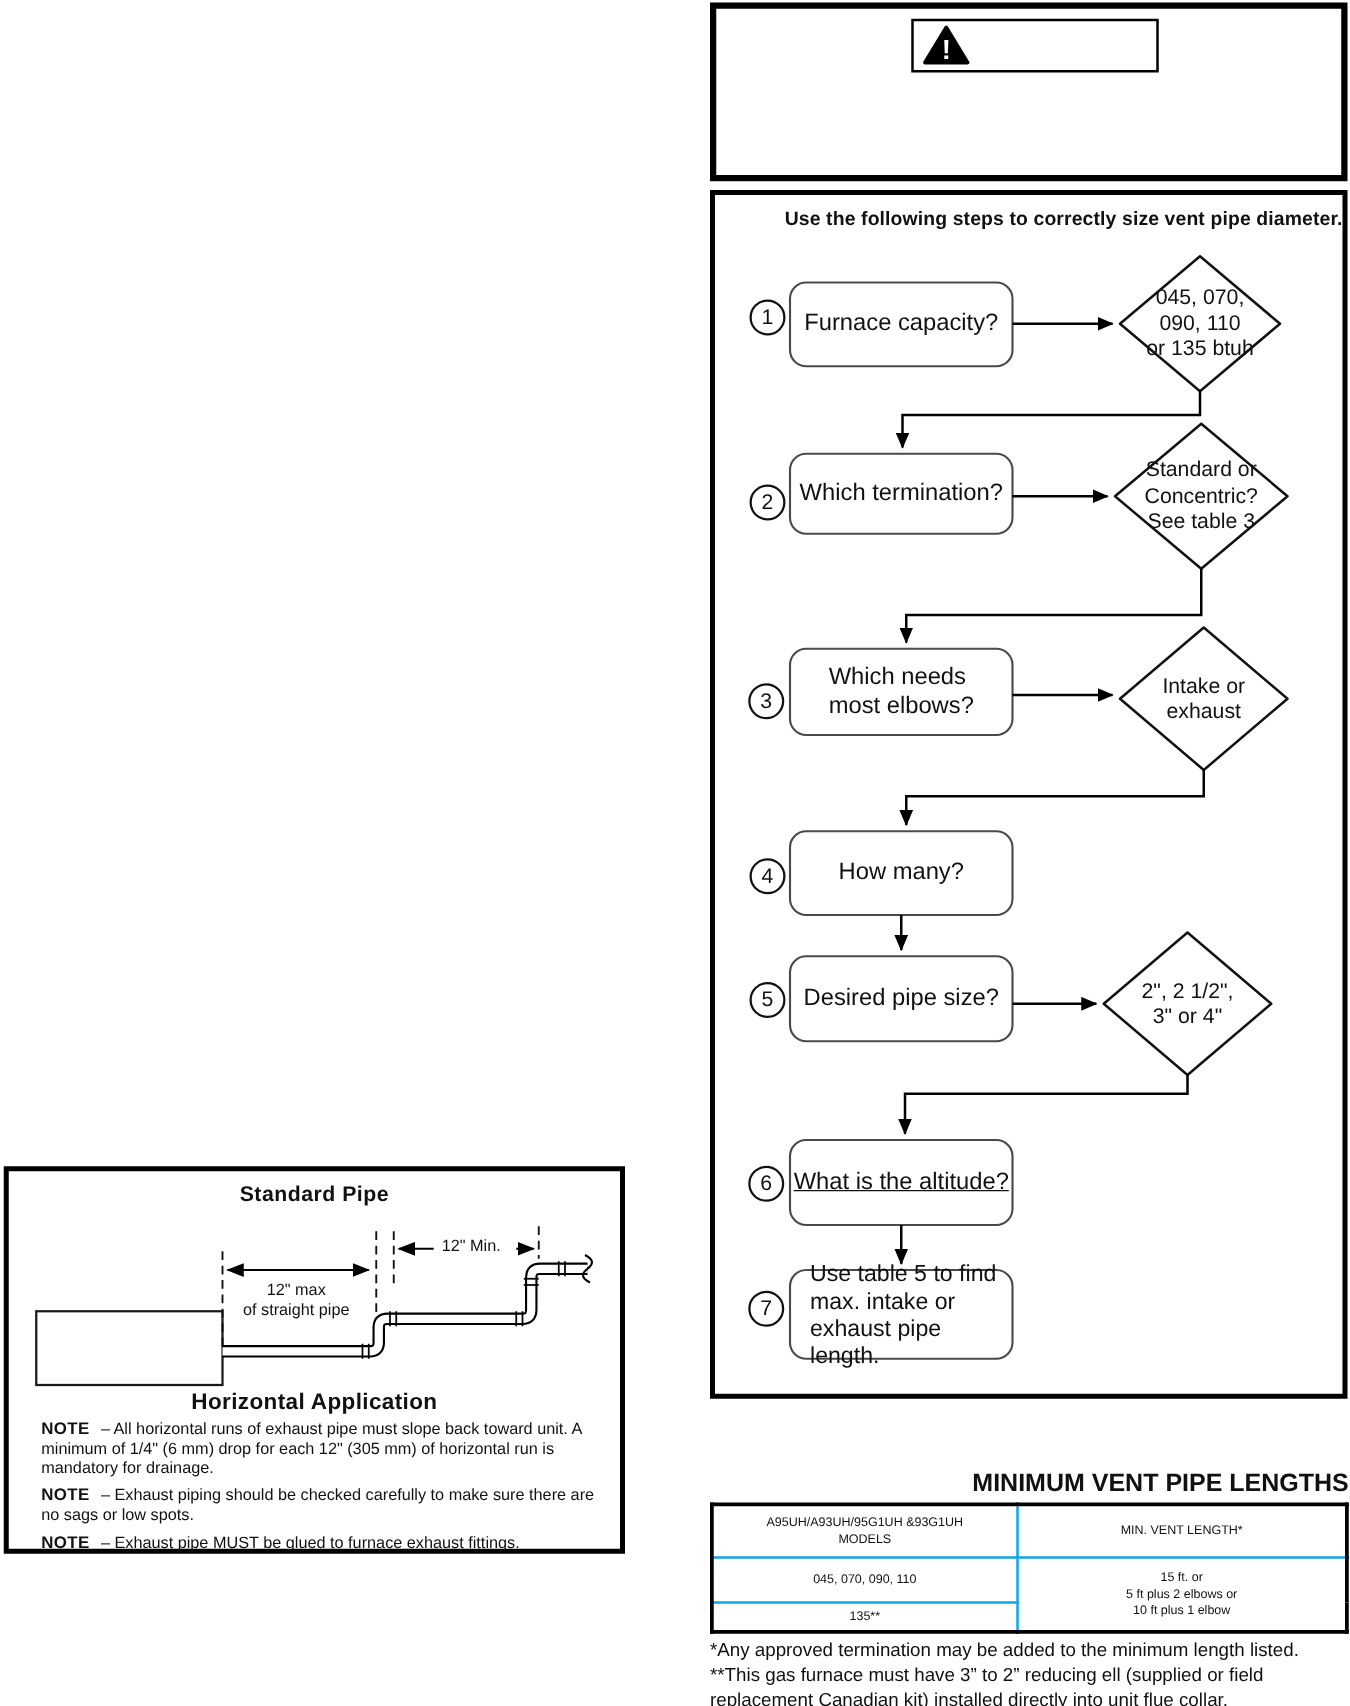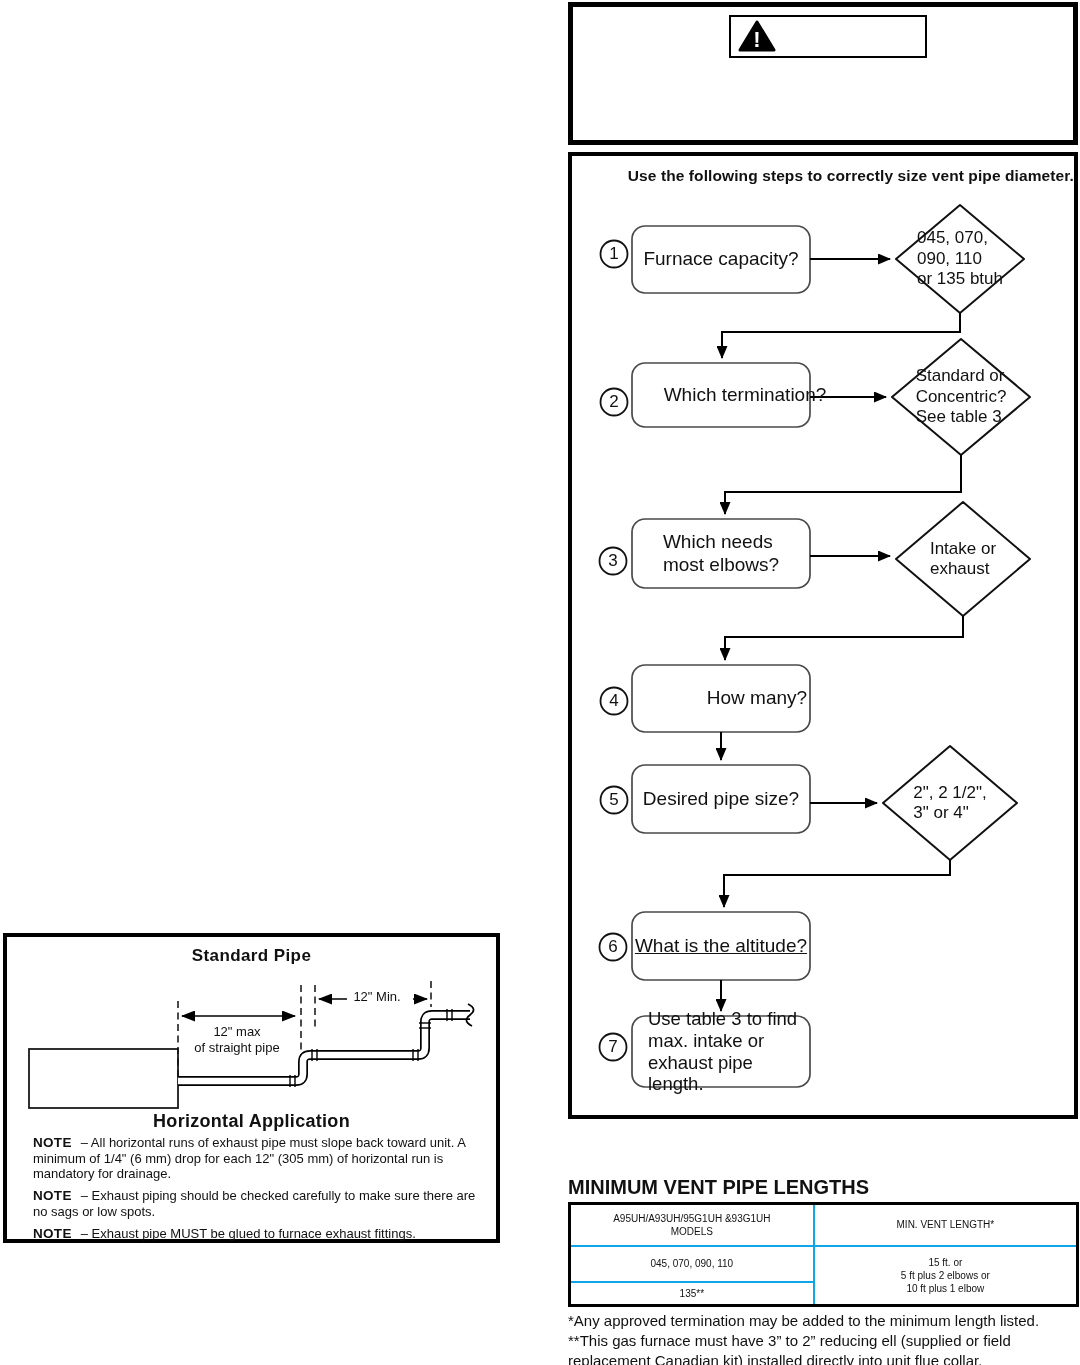--- a/index.html
+++ b/index.html
@@ -15,37 +15,37 @@
   
   .flow-panel{left:568px;top:152px;width:510px;height:967px;border:4px solid #000;}
   .flow-svg{position:absolute;left:0;top:0;}
   .flow-title{position:absolute;top:11px;left:0;width:100%;text-align:right;
               font-weight:bold;font-size:15.5px;letter-spacing:0.1px;}
   .flow-label{position:absolute;display:flex;align-items:center;justify-content:center;
               font-size:19px;line-height:1.18;white-space:pre-line;text-align:center;}
   .flow-label.left{text-align:left;}
   .flow-label.start{justify-content:flex-start;padding-left:16px;box-sizing:border-box;text-align:left;}
   .dia-label{position:absolute;display:flex;align-items:center;justify-content:center;
-             font-size:17px;line-height:1.2;white-space:pre-line;text-align:left;}
+             font-size:17px;line-height:1.2;white-space:pre-line;text-align:center;}
   .step-num{position:absolute;width:28px;height:28px;text-align:center;line-height:28px;font-size:17px;}
 
   
   .exhaust-panel{left:3px;top:933px;width:497px;height:310px;border:4px solid #000;}
   .exhaust-title{position:absolute;top:9px;left:0;width:100%;text-align:center;
                  font-weight:bold;font-size:17px;letter-spacing:0.4px;}
   .dim-label{position:absolute;font-size:13px;text-align:center;white-space:pre-line;line-height:1.2;}
   .exhaust-caption{position:absolute;top:174px;left:0;width:100%;text-align:center;
                    font-weight:bold;font-size:18px;letter-spacing:0.3px;}
   .notes{position:absolute;left:26px;top:198px;width:452px;font-size:13px;line-height:1.17;}
   .note{margin-bottom:7px;}
   .note b{font-size:13.5px;margin-right:9px;letter-spacing:0.3px;}
 
   
   .table-section{position:absolute;left:568px;top:1176px;width:511px;}
-  .table-title{text-align:left;font-weight:bold;font-size:20px;margin:0 0 3px 0;}
+  .table-title{text-align:right;font-weight:bold;font-size:20px;margin:0 0 3px 0;}
   table.vent{width:100%;border-collapse:collapse;border:3px solid #000;table-layout:fixed;}
   table.vent td{border:2px solid #0ea5e9;text-align:center;vertical-align:middle;
                 font-size:10px;padding:1px 4px;white-space:pre-line;line-height:1.3;}
   .col-models{width:46%;}
   .row-header{height:42px;}
   .row-mid{height:36px;}
   .row-last{height:24px;}
   .footnotes{font-size:15px;line-height:1.34;margin-top:4px;}
 </style>
 </head>
@@ -115,27 +115,27 @@
 
     <div class="step-num" style="left:28px;top:84px;">1</div>
     <div class="step-num" style="left:28px;top:232px;">2</div>
     <div class="step-num" style="left:27px;top:391px;">3</div>
     <div class="step-num" style="left:28px;top:531px;">4</div>
     <div class="step-num" style="left:28px;top:630px;">5</div>
     <div class="step-num" style="left:27px;top:777px;">6</div>
     <div class="step-num" style="left:27px;top:877px;">7</div>
 
     <div class="flow-label" style="left:60px;top:70px;width:178px;height:67px;">Furnace capacity?</div>
-    <div class="flow-label" style="left:60px;top:207px;width:178px;height:64px;padding-left:24px;">Which termination?</div>
+    <div class="flow-label" style="left:60px;top:207px;width:178px;height:64px;">Which termination?</div>
     <div class="flow-label left" style="left:60px;top:363px;width:178px;height:69px;">Which needs
 most elbows?</div>
-    <div class="flow-label" style="left:60px;top:509px;width:178px;height:67px;padding-left:36px;">How many?</div>
+    <div class="flow-label" style="left:60px;top:509px;width:178px;height:67px;">How many?</div>
     <div class="flow-label" style="left:60px;top:609px;width:178px;height:68px;">Desired pipe size?</div>
     <div class="flow-label" style="left:60px;top:756px;width:178px;height:68px;text-decoration:underline;">What is the altitude?</div>
-    <div class="flow-label start" style="left:60px;top:860px;width:178px;height:71px;font-size:18.5px;">Use table 3 to find
+    <div class="flow-label start" style="left:60px;top:860px;width:178px;height:71px;font-size:18.5px;">Use table 5 to find
 max. intake or
 exhaust pipe length.</div>
 
     <div class="dia-label" style="left:322px;top:69px;width:132px;height:68px;">045, 070,
 090, 110
 or 135 btuh</div>
     <div class="dia-label" style="left:323px;top:207px;width:132px;height:68px;">Standard or
 Concentric?
 See table 3</div>
     <div class="dia-label" style="left:325px;top:369px;width:132px;height:68px;">Intake or

